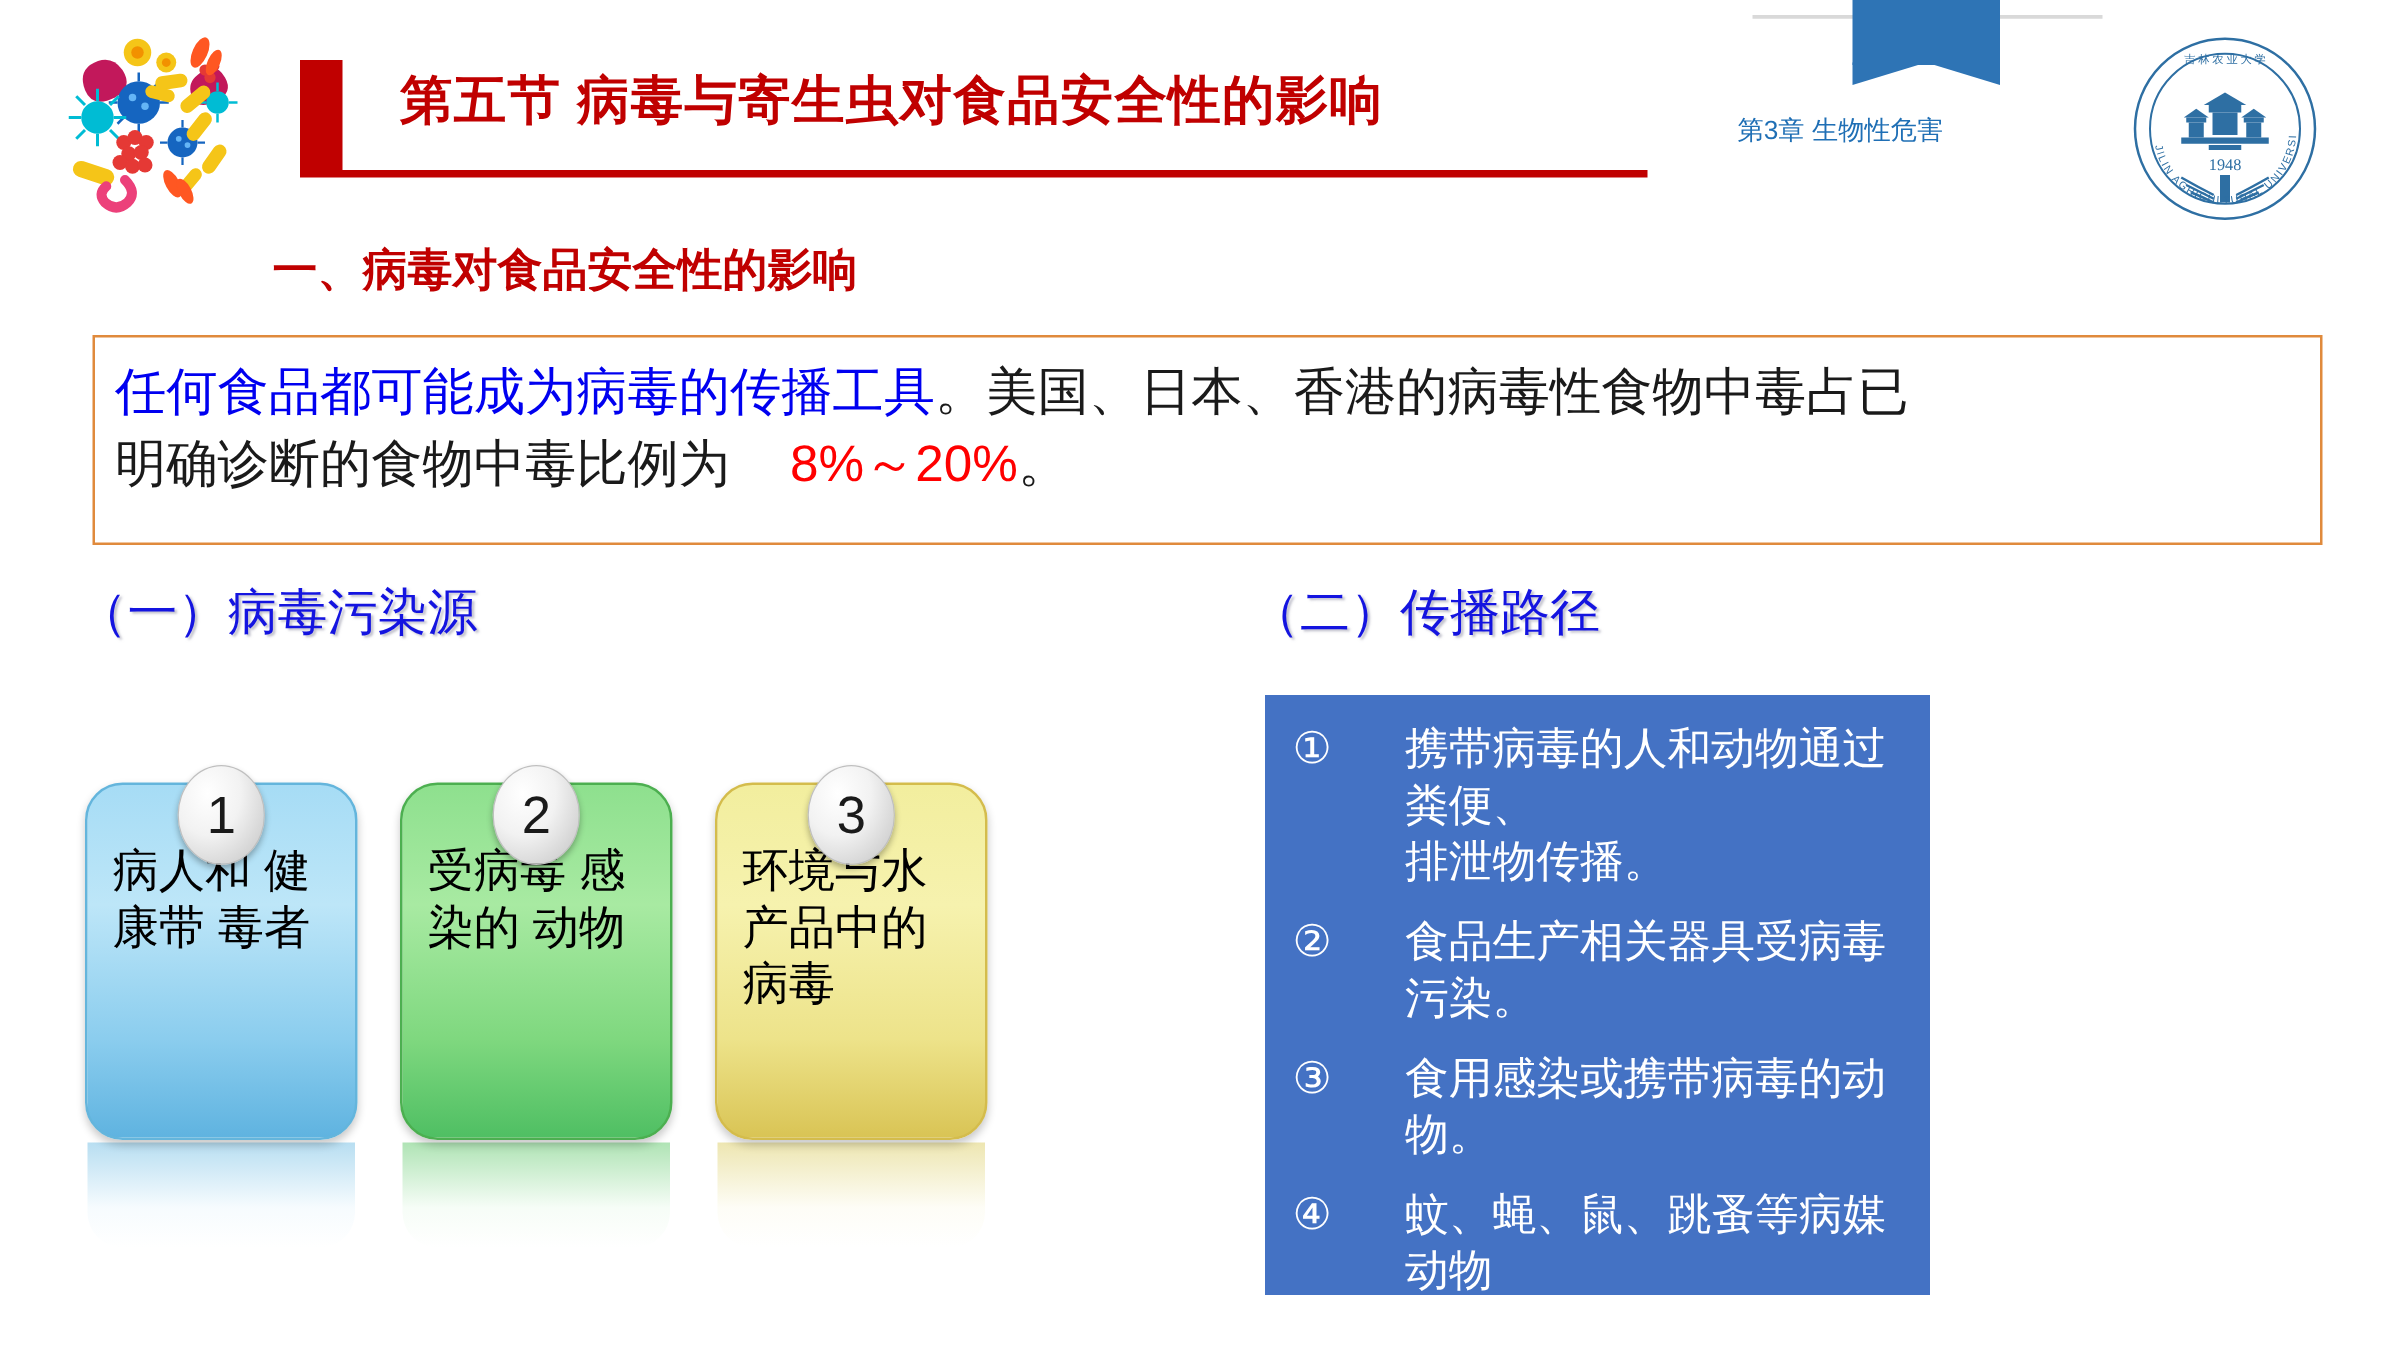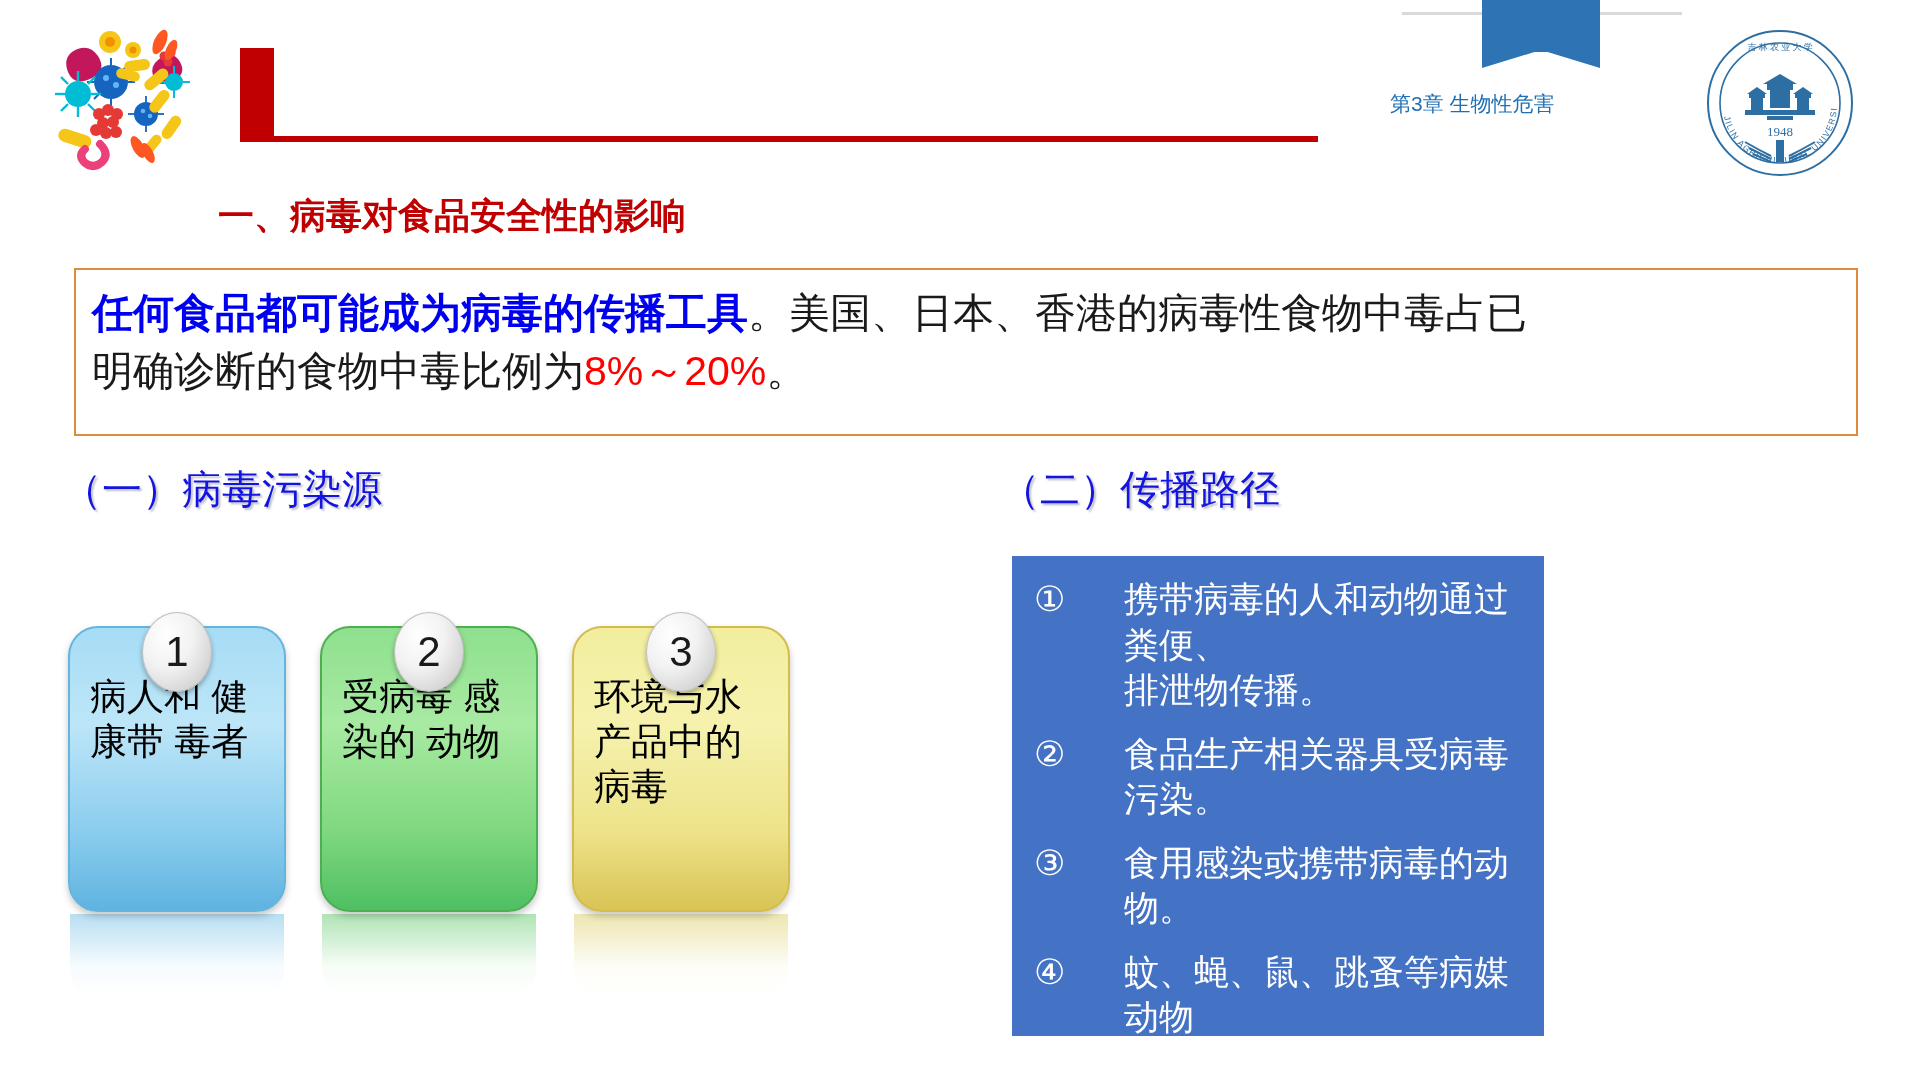--- a/index.html
+++ b/index.html
@@ -84,22 +84,22 @@
     position: absolute; left: 74px; top: 268px;
     width: 1784px; height: 168px;
     border: 2px solid #E08A3C;
     background: #ffffff;
     padding: 14px 20px 0 16px;
   }
   .quote-line {
     font-size: 41px; line-height: 1.42; color: #1a1a1a;
     white-space: nowrap;
   }
-  .q-blue { color: #0000F0; font-weight: bold; }
-  .q-red  { color: #FF0000; }
+  .q-blue { color: #0000F0; font-weight: normal; }
+  .q-red  { color: #FF0000; margin-left: 48px; }
 
   
   .sub-heading {
     position: absolute;
     font-size: 40px; color: #1414E0;
     white-space: nowrap;
     text-shadow: 2px 2px 2px rgba(140,140,160,0.55);
   }
   #sub-a { left: 62px; top: 462px; }
   #sub-b { left: 1000px; top: 462px; }
@@ -257,20 +257,21 @@
     <g fill="#FF5722">
       <ellipse cx="122" cy="20" rx="6" ry="13" transform="rotate(24 122 20)"></ellipse>
       <ellipse cx="133" cy="28" rx="5" ry="11" transform="rotate(24 133 28)"></ellipse>
       <ellipse cx="100" cy="125" rx="5.5" ry="12" transform="rotate(-28 100 125)"></ellipse>
       <ellipse cx="110" cy="131" rx="5" ry="11" transform="rotate(-28 110 131)"></ellipse>
     </g>
     <path d="M62 122 q10 10 2 18 q-9 8 -18 0 q-6 -7 1 -13" stroke="#EC407A" stroke-width="8" fill="none" stroke-linecap="round"></path>
   </svg>
 
   <div class="title-accent"></div>
+  <div class="slide-title">第五节 病毒与寄生虫对食品安全性的影响</div>
   <div class="title-underline"></div>
 
   <div class="chapter-hairline"></div>
   <div class="chapter-tab">
     <div class="tabtop"></div>
       <div class="tabpoint"></div>
   </div>
   <div class="chapter-label">第3章 生物性危害</div>
 
   <svg class="uni-seal" viewBox="0 0 150 150">

